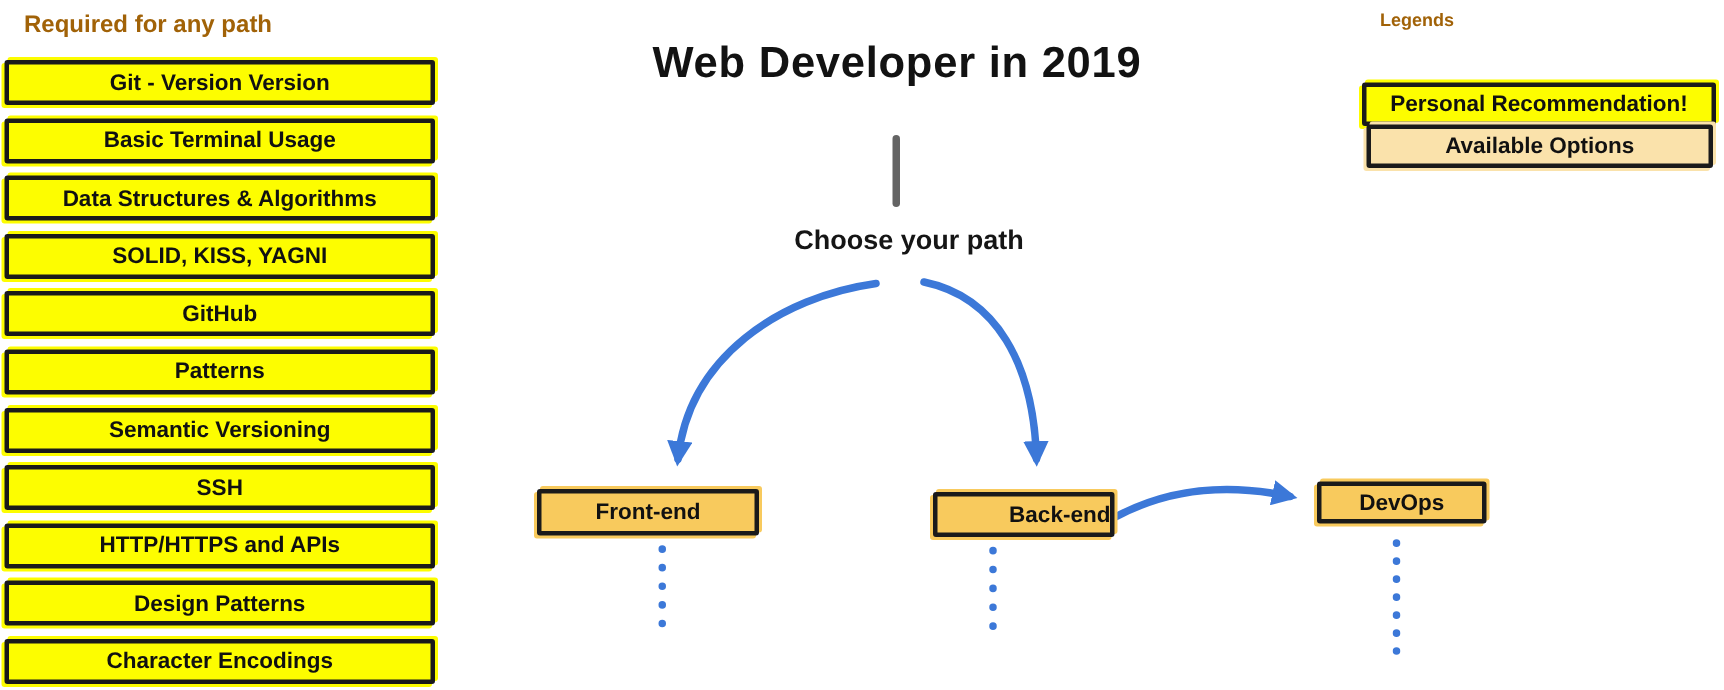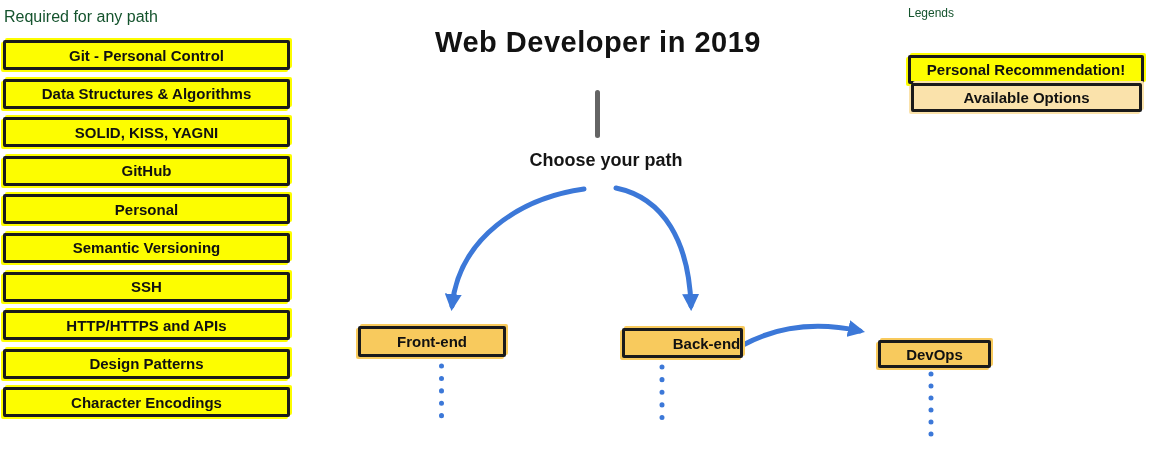--- a/index.html
+++ b/index.html
@@ -12,21 +12,21 @@
   }
   *{margin:0;padding:0;box-sizing:border-box;}
   html,body{background:#ffffff;}
   body{
     width:1149px;height:460px;position:relative;overflow:hidden;
     font-family:"Liberation Sans","DejaVu Sans",sans-serif;
     color:#151515;
   }
   .abs{position:absolute;}
   .section-heading{
-    font-size:16px;font-weight:400;color:#14532d;white-space:nowrap;
+    font-size:16px;font-weight:700;color:#a16207;white-space:nowrap;margin-left:12px;
   }
   
   .sketch-box{
     border:3px solid var(--border-black);
     border-radius:2px;
     display:flex;align-items:center;justify-content:center;
     font-weight:700;font-size:15px;color:#111;
     text-align:center;white-space:nowrap;
   }
   .fill-yellow{
@@ -57,21 +57,21 @@
     left:595px;top:90px;width:5px;height:48px;
     background:var(--connector-gray);border-radius:3px;
   }
   .choose-path{
     left:606px;top:150px;transform:translateX(-50%);
     font-size:18px;font-weight:700;white-space:nowrap;
   }
   .path-box{height:31px;}
   .path-box-frontend{left:358px;top:326px;width:148px;}
   .path-box-backend{left:622px;top:328px;width:121px;height:30px;padding-left:48px;}
-  .path-box-devops{left:878px;top:321px;width:113px;height:28px;margin-top:19px;}
+  .path-box-devops{left:878px;top:321px;width:113px;height:28px;}
   
   .legend-heading{left:908px;top:6px;font-size:12px;}
   .legend-box{height:29px;}
   .legend-box-personal{left:908px;top:45px;width:236px;margin-top:10px;}
   .legend-box-available{left:911px;top:83px;width:231px;}
   
   .arrows-layer{left:0;top:0;width:1149px;height:460px;pointer-events:none;}
   .arrow-path{
     fill:none;stroke:var(--arrow-blue);stroke-width:5;stroke-linecap:round;
   }
@@ -79,25 +79,26 @@
     fill:none;stroke:var(--arrow-blue);stroke-width:5;stroke-linecap:round;
   }
   .arrowhead-shape{fill:var(--arrow-blue);}
 </style>
 </head>
 <body>
 
 <div class="abs section-heading" style="left: 4px; top: 8px;">Required for any path</div>
 
 <div class="abs required-list">
-  <div class="sketch-box fill-yellow">Git - Personal Control</div>
+  <div class="sketch-box fill-yellow">Git - Version Version</div>
+  <div class="sketch-box fill-yellow">Basic Terminal Usage</div>
   <div class="sketch-box fill-yellow">Data Structures &amp; Algorithms</div>
   <div class="sketch-box fill-yellow">SOLID, KISS, YAGNI</div>
   <div class="sketch-box fill-yellow">GitHub</div>
-  <div class="sketch-box fill-yellow">Personal</div>
+  <div class="sketch-box fill-yellow">Patterns</div>
   <div class="sketch-box fill-yellow">Semantic Versioning</div>
   <div class="sketch-box fill-yellow">SSH</div>
   <div class="sketch-box fill-yellow">HTTP/HTTPS and APIs</div>
   <div class="sketch-box fill-yellow">Design Patterns</div>
   <div class="sketch-box fill-yellow">Character Encodings</div>
 </div>
 
 <div class="abs page-title">Web Developer in 2019</div>
 <div class="abs title-connector"></div>
 <div class="abs choose-path">Choose your path</div>

